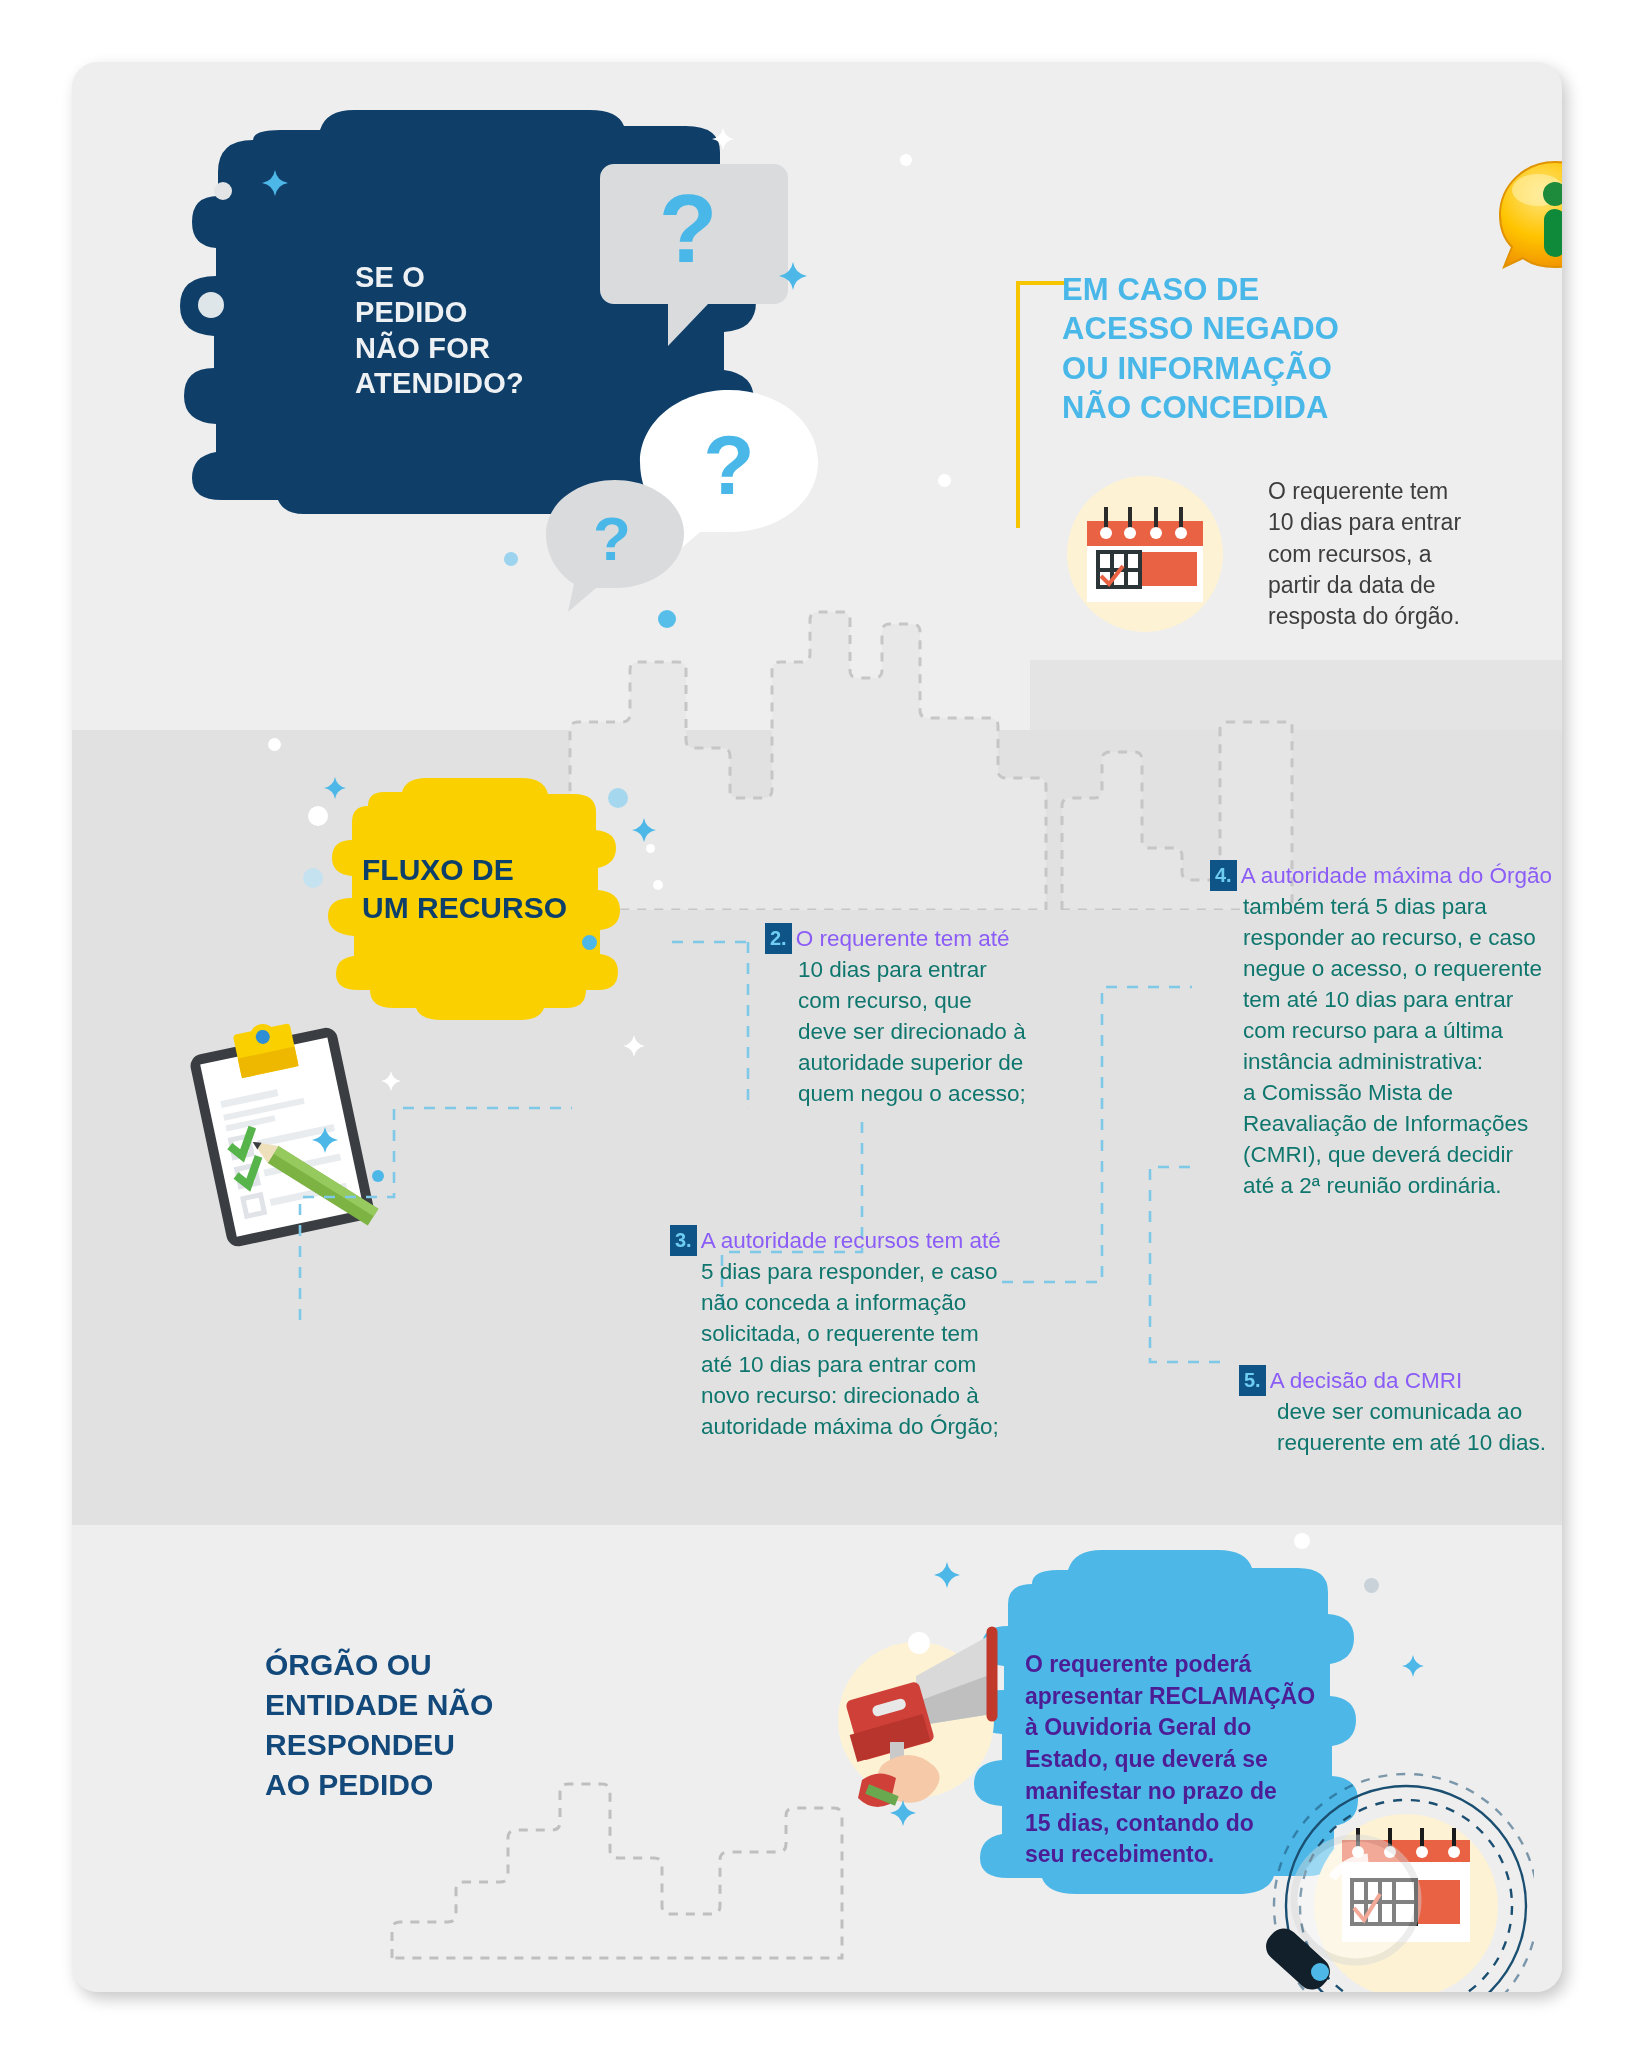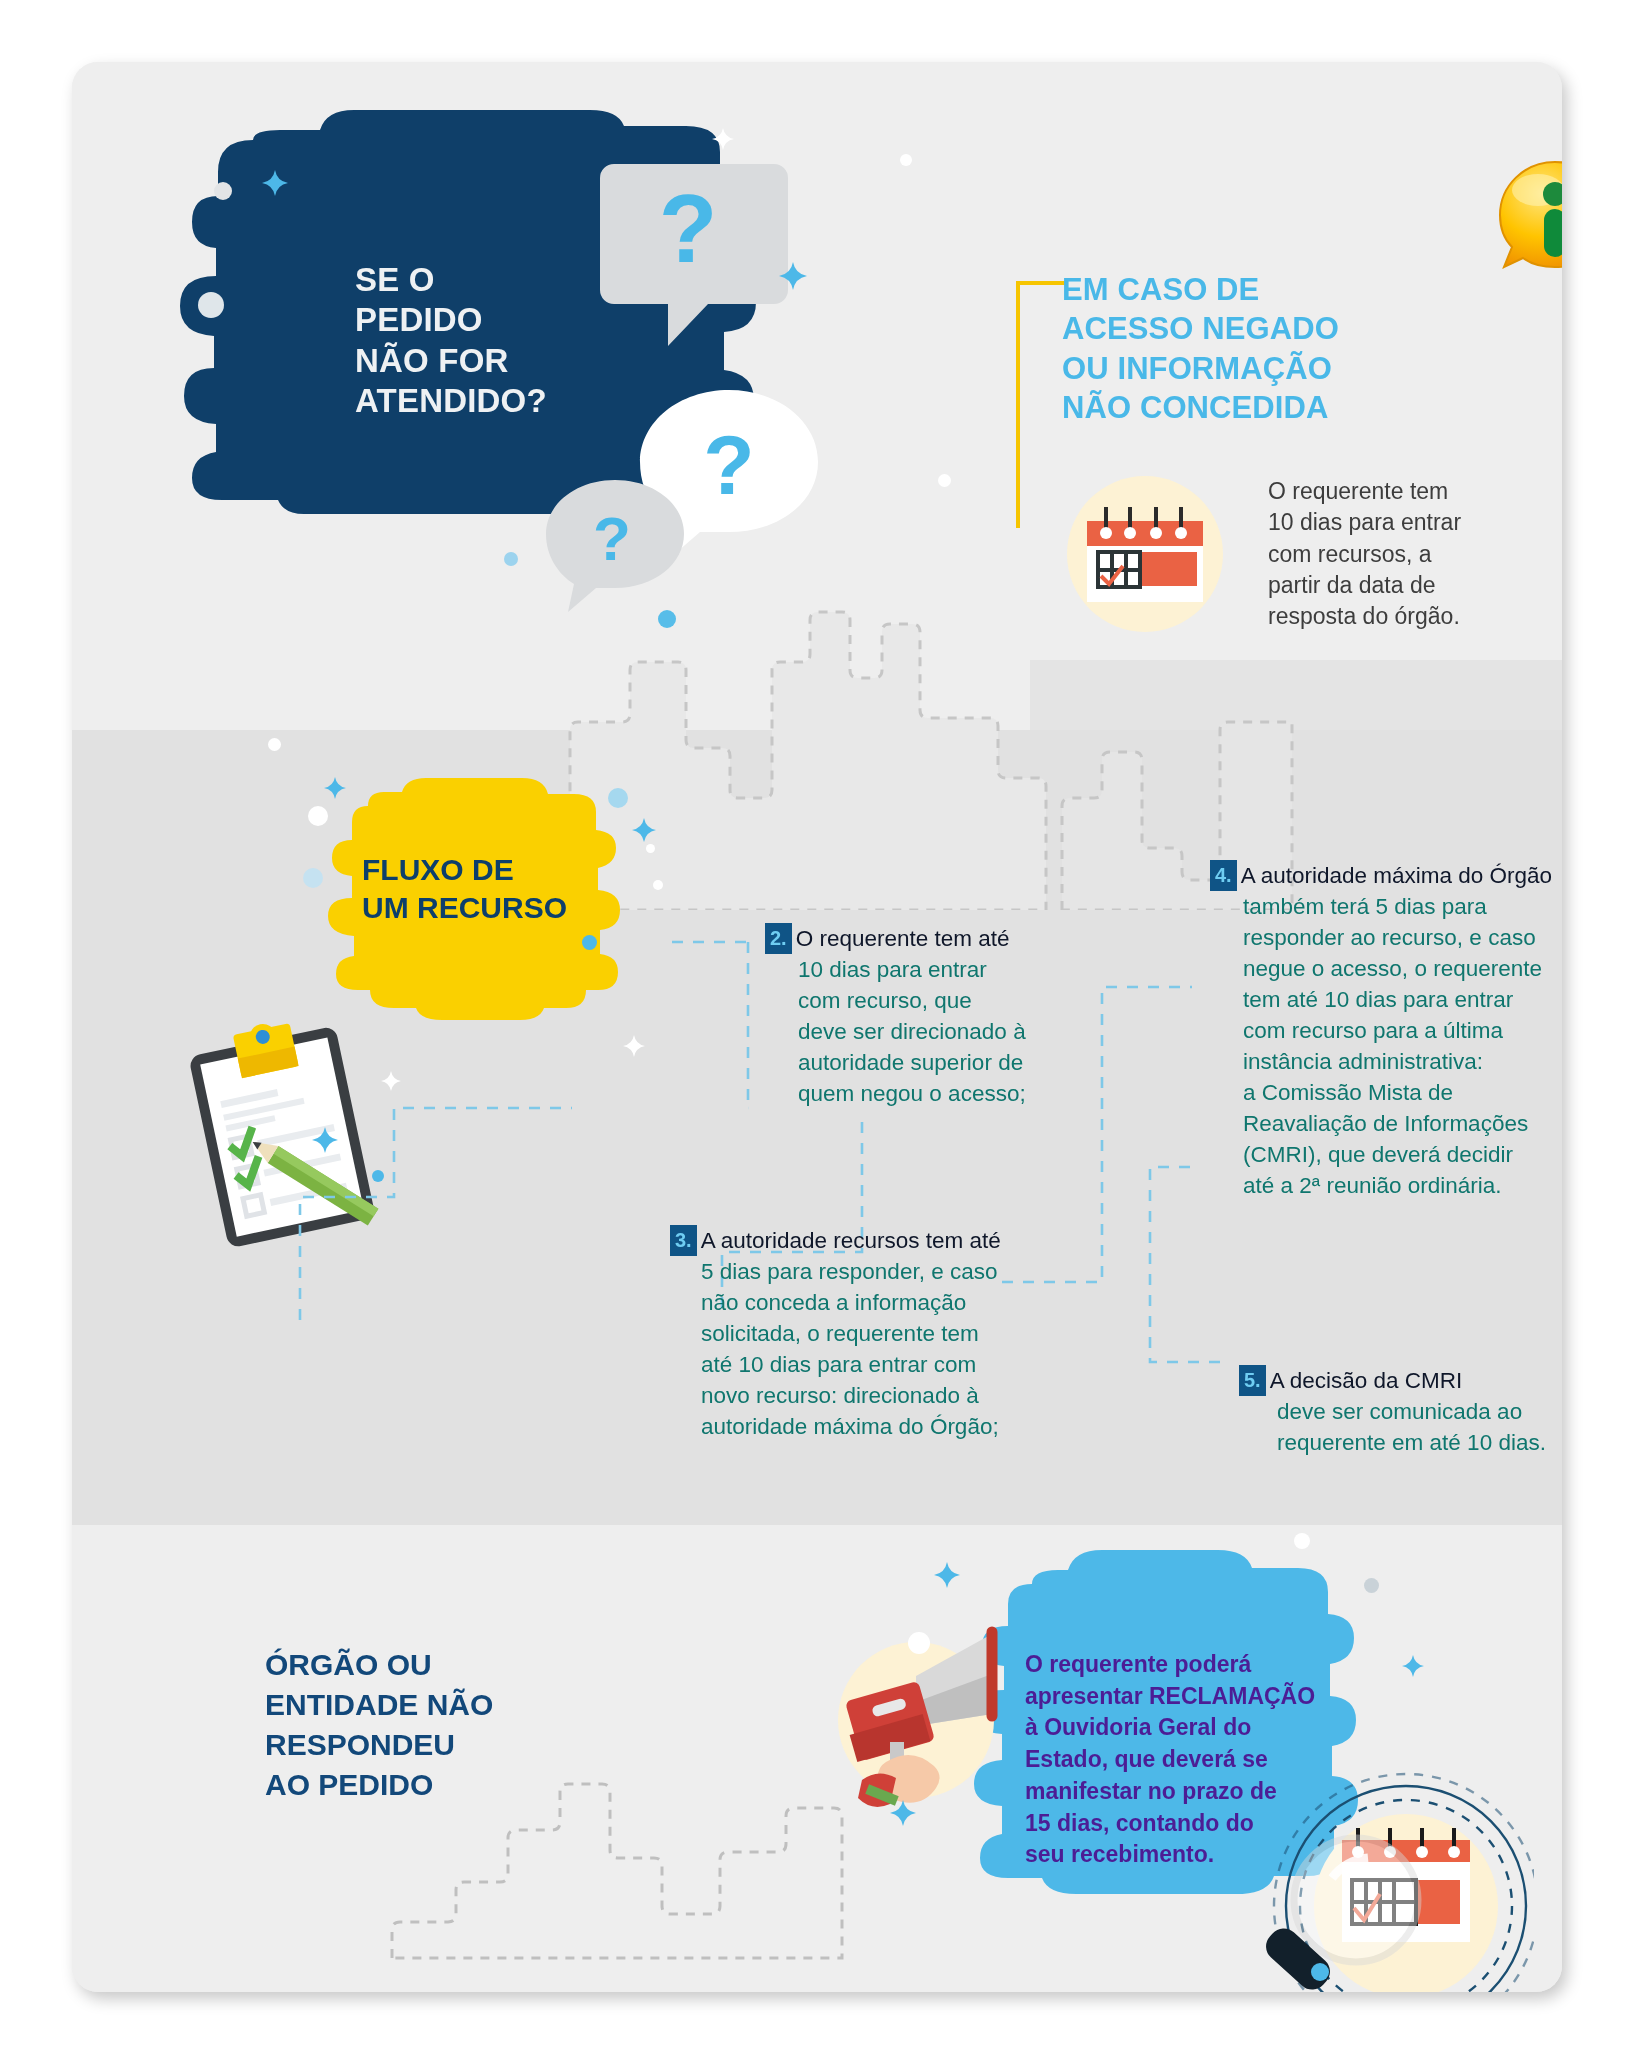--- a/index.html
+++ b/index.html
@@ -46,21 +46,21 @@
   .h-dark {
     position: absolute;
     font-weight: 700;
     color: #ffffff;
     line-height: 1.22;
     letter-spacing: .2px;
     white-space: pre-line;
   }
   .title-main {
     left: 283px; top: 198px;
-    font-size: 33px;
+    font-size: 29px;
     color: #eef1f3;
   }
   .title-cyan {
     position:absolute;
     left: 990px; top: 208px;
     font-size: 31px;
     font-weight: 700;
     color: #49b8e8;
     line-height: 1.27;
     white-space: pre-line;
@@ -118,21 +118,21 @@
     font-size: 20px;
     line-height: 1;
     padding: 5px 5px 6px 5px;
     vertical-align: top;
     margin-right: 4px;
   }
   .step .body {
     display: inline;
     font-size: 22.5px;
     line-height: 1.38;
-    color: #0f172a;
+    color: #8b5cf6;
     white-space: pre-line;
     vertical-align: top;
   }
   .step .rest {
     display: block;
     white-space: pre-line;
     font-size: 22.5px;
     line-height: 1.38;
     color: #0f766e;
   }

